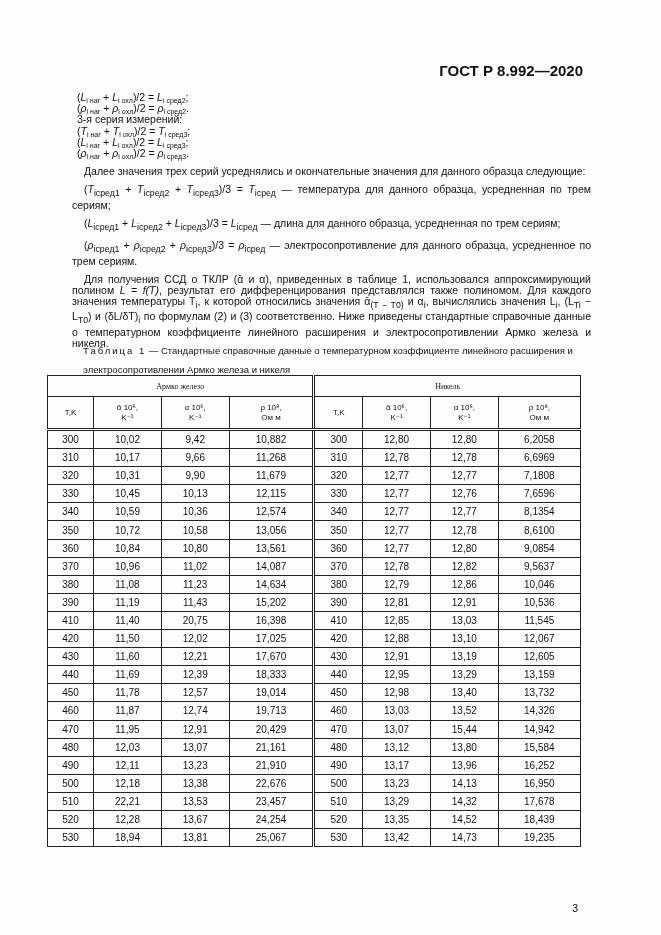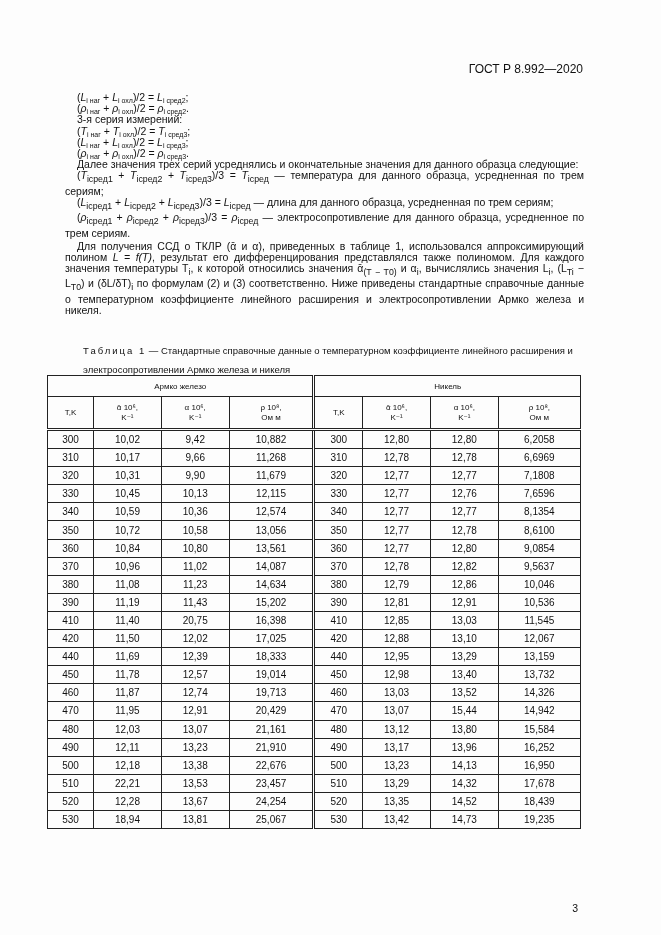--- a/index.html
+++ b/index.html
@@ -1,37 +1,37 @@
 <!DOCTYPE html>
 <html><head>
 <meta charset="utf-8">
 <style>
   html, body { margin: 0; padding: 0; }
   body {
     width: 661px; height: 935px; background: #fdfdfd; position: relative; overflow: hidden;
     font-family: "Liberation Sans", "DejaVu Sans", sans-serif; color: #111; font-size: 10.5px;
   }
   .header {
-    position: absolute; top: 62px; right: 78px; font-weight: normal; font-size: 12px;
+    position: absolute; top: 62px; right: 78px; font-weight: bold; font-size: 15px;
   }
   .body-text { position: absolute; left: 77px; top: 92px; width: 507px; line-height: 11.2px; }
   .formula { margin: 0; padding-left: 0; }
   .formula i { font-style: italic; }
   .formula sub { font-size: 7px; vertical-align: -2px; line-height: 0; }
-  .para { text-indent: 0; margin: 0; text-align: justify; }
+  .para { text-indent: 0; margin: 7px; text-align: justify; }
   .indent { position: relative; left: -12px; width: 519px; }
   .p-indent { text-indent: 12px; }
   .caption { position: absolute; left: 65px; top: 341px; width: 520px; font-size: 9.5px; line-height: 19px; margin-left: 18px; }
   .caption .spaced { letter-spacing: 2px; }
   table.data {
     position: absolute; left: 47px; top: 375px; width: 534px;
     border-collapse: collapse; font-size: 10px; text-align: center;
   }
   table.data td, table.data th { border: 1px solid #222; padding: 0; font-weight: normal; }
-  table.data th.group { height: 20px; font-size: 8px; }
+  table.data th.group { height: 20px; font-size: 8px; font-family: Liberation Serif, serif; }
   table.data th.col { height: 31px; font-size: 8px; line-height: 10px; }
   table.data tr.row td { height: 17.1px; }
   table.data td.sep, table.data th.sep { border-left: 3px double #222; text-align: center; }
   table.data thead tr:last-child th { border-bottom: 3px double #222; }
   .page-num { position: absolute; right: 83px; top: 902px; font-size: 10.5px; }
 </style>
 </head>
 <body>
 
 <div class="header">ГОСТ Р 8.992—2020</div>
@@ -192,20 +192,30 @@
         <td>420</td>
         <td>11,50</td>
         <td>12,02</td>
         <td>17,025</td>
         <td class="sep">420</td>
         <td>12,88</td>
         <td>13,10</td>
         <td>12,067</td>
       </tr>
       <tr class="row">
+        <td>430</td>
+        <td>11,60</td>
+        <td>12,21</td>
+        <td>17,670</td>
+        <td class="sep">430</td>
+        <td>12,91</td>
+        <td>13,19</td>
+        <td>12,605</td>
+      </tr>
+      <tr class="row">
         <td>440</td>
         <td>11,69</td>
         <td>12,39</td>
         <td>18,333</td>
         <td class="sep">440</td>
         <td>12,95</td>
         <td>13,29</td>
         <td>13,159</td>
       </tr>
       <tr class="row">

